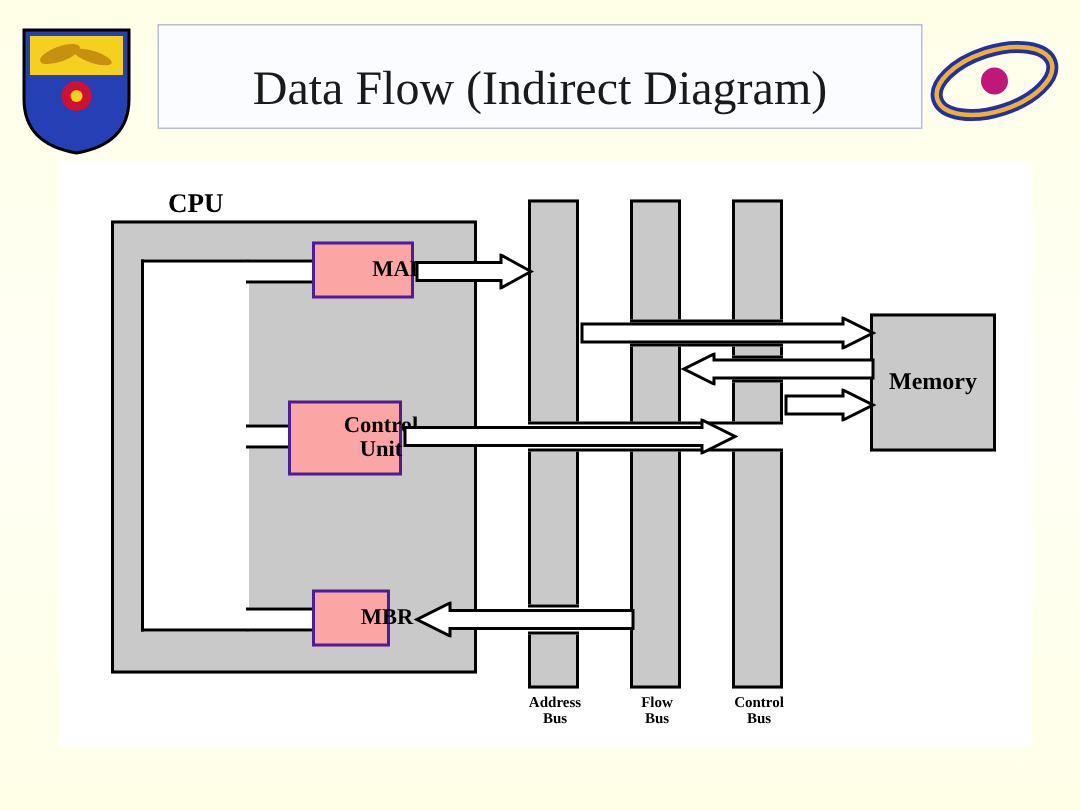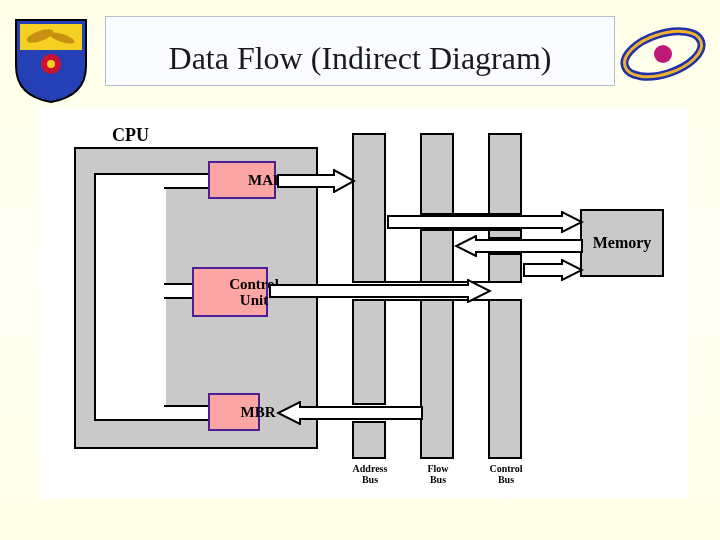--- a/index.html
+++ b/index.html
@@ -171,21 +171,21 @@
   <div class="bus" style="left:380px; top:14px; width:34px; height:326px;"></div>
   <div class="bus" style="left:448px; top:14px; width:34px; height:326px;"></div>
 
   <div class="bus-label" style="left:300px; top:344px; width:60px; white-space:pre-line;">Address
 Bus</div>
   <div class="bus-label" style="left:374px; top:344px; width:48px; white-space:pre-line;">Flow
 Bus</div>
   <div class="bus-label" style="left:436px; top:344px; width:60px; white-space:pre-line;">Control
 Bus</div>
 
-  <div class="mem-box" style="left:540px; top:90px; width:84px; height:68px;">
+  <div class="mem-box" style="left:540px; top:90px; width:84px; height:92px;">
     <span>Memory</span>
   </div>
 
   <svg class="arrow-r" style="left:236px; top:50px; width:80px; height:24px;">
     <polygon points="2,6 58,6 58,1 78,12 58,23 58,18 2,18" fill="#fff" stroke="#000" stroke-width="2"></polygon>
   </svg>
 
   <div style="position:absolute; left:312px; top:162px; width:170px; height:20px; background:#fff; border-top:2px solid #000; border-bottom:2px solid #000;"></div>
   <svg class="arrow-r" style="left:228px; top:160px; width:224px; height:24px;">
     <polygon points="2,6 200,6 200,1 222,12 200,23 200,18 2,18" fill="#fff" stroke="#000" stroke-width="2"></polygon>

